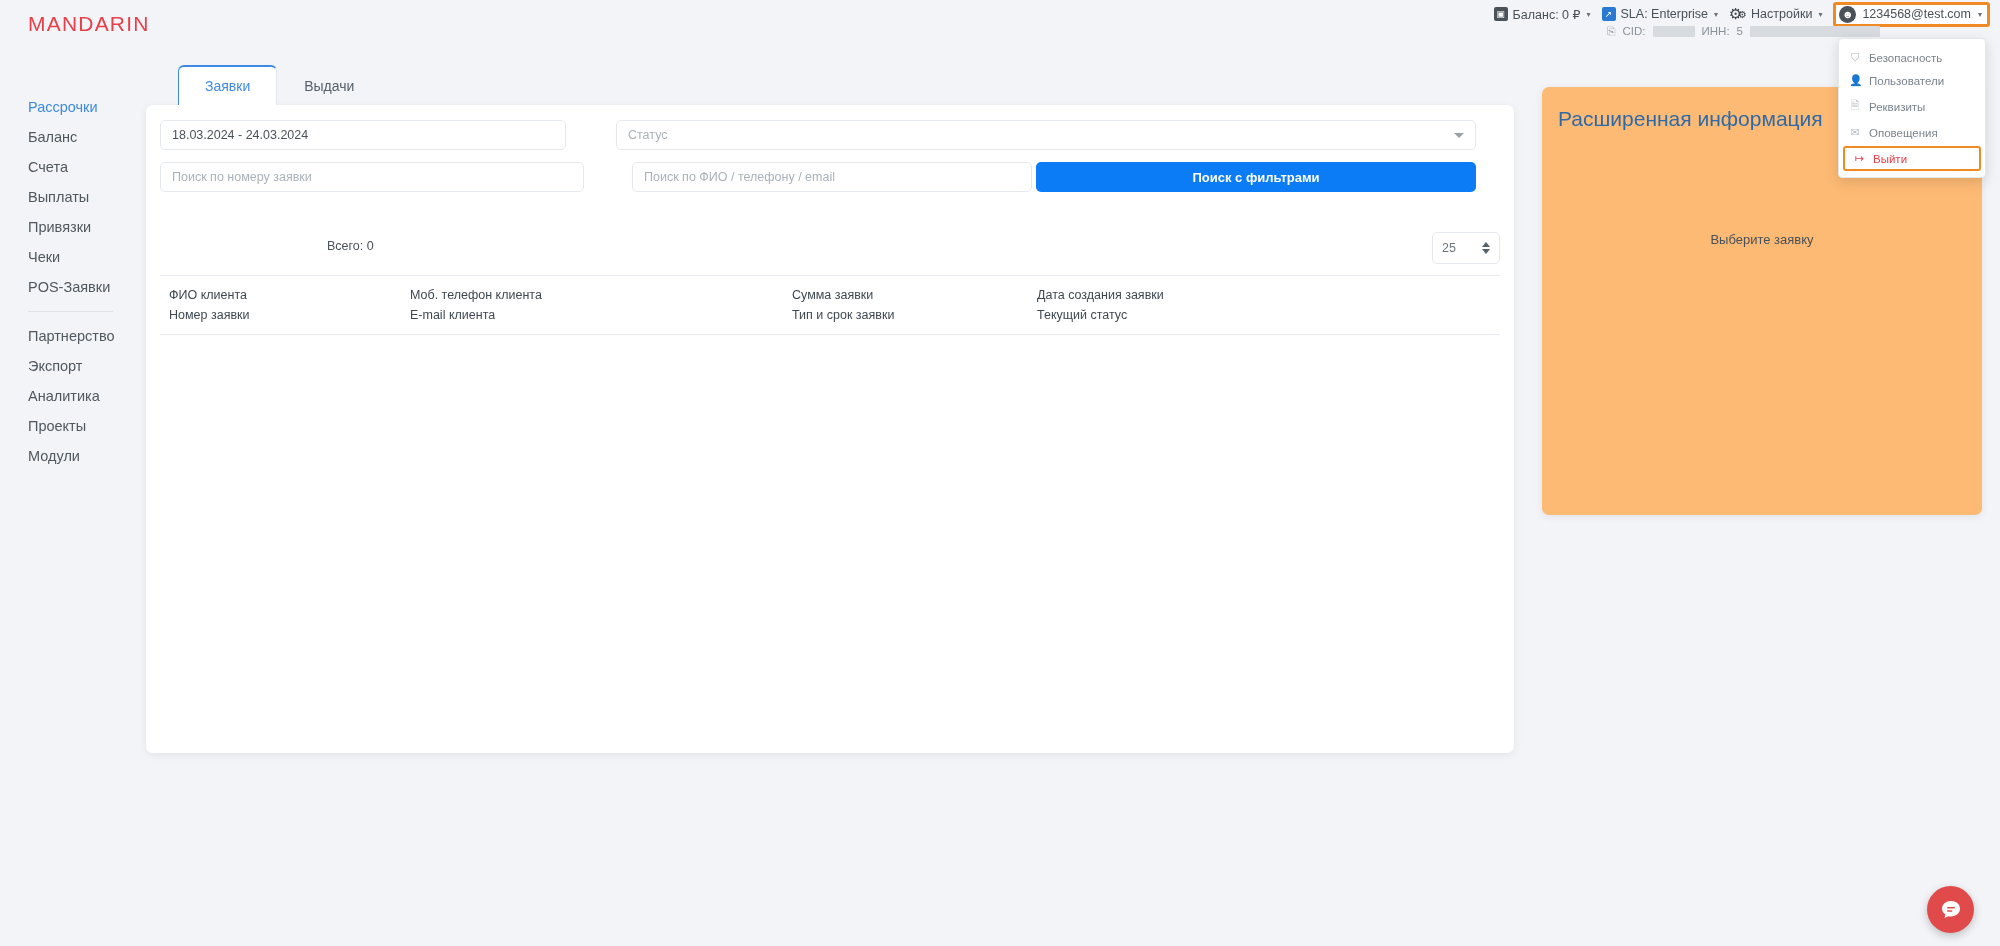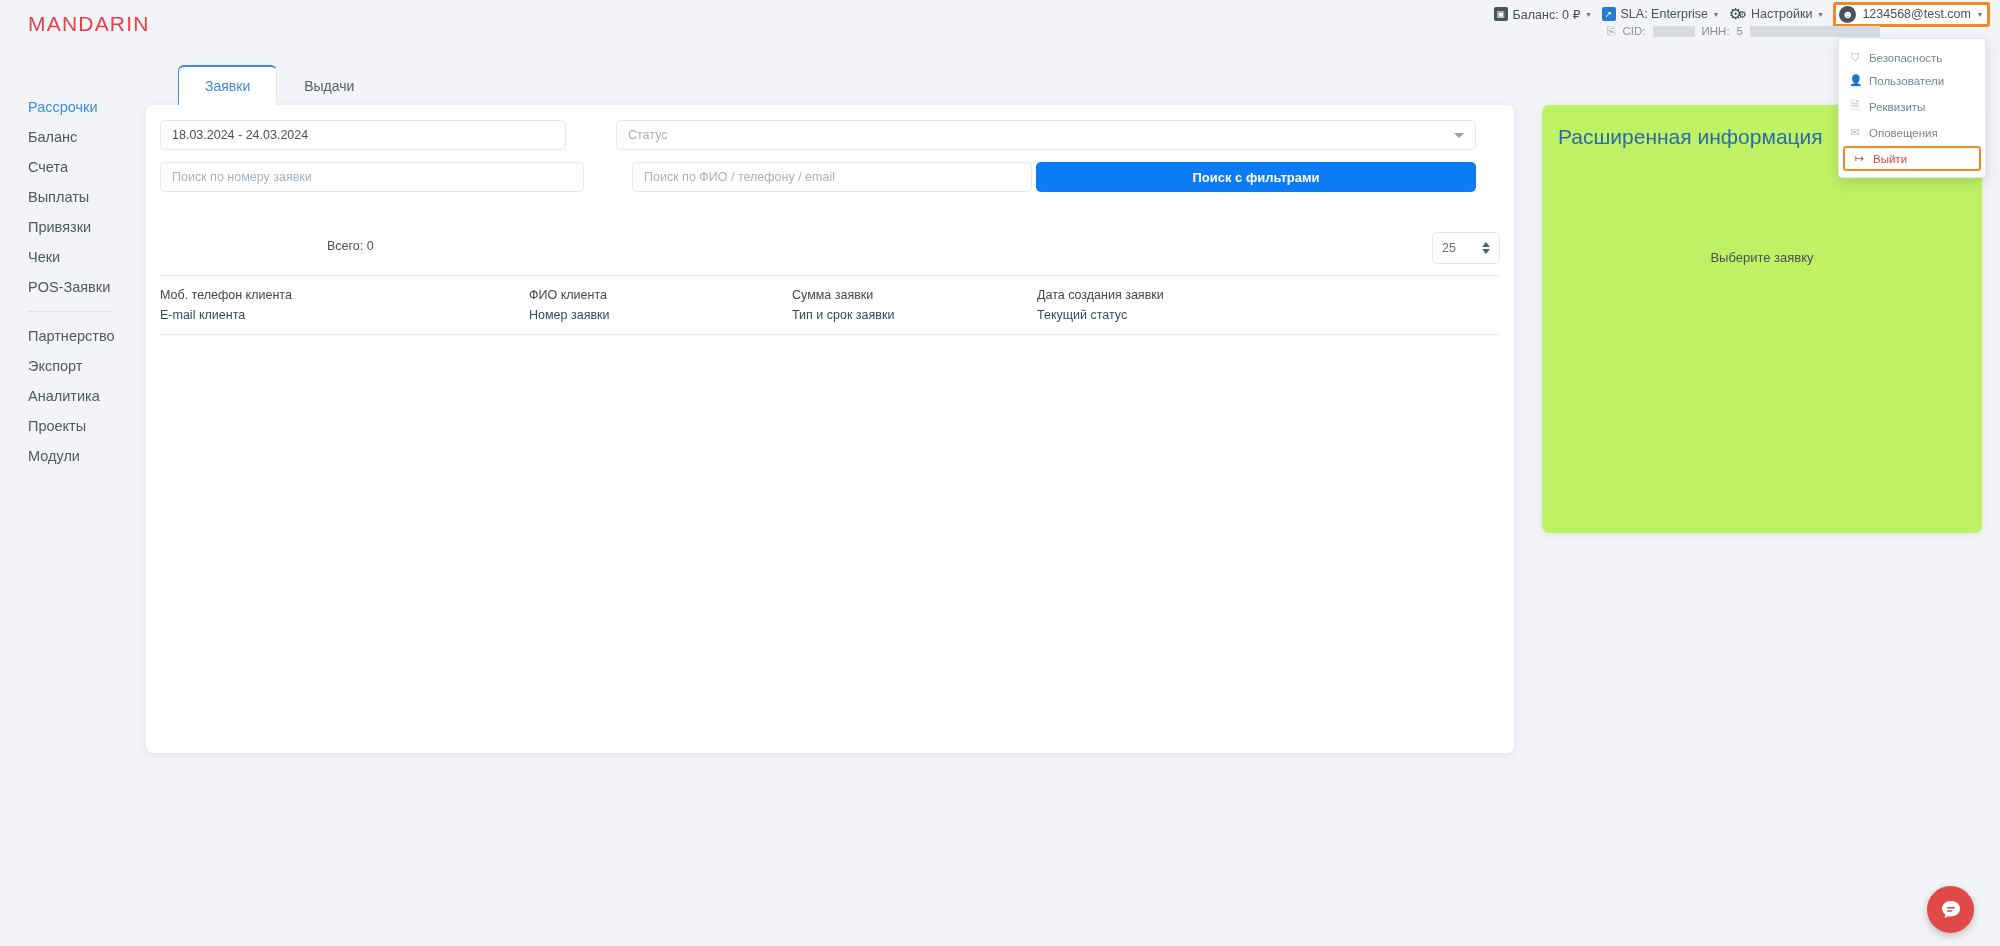--- a/index.html
+++ b/index.html
@@ -202,23 +202,23 @@
   #th2 { width: 360px; }
   #th3 { width: 245px; margin-left: 22px; }
   #th4 { width: 300px; }
   #empty-msg {
     position: absolute; left: 0; top: 285px; width: 1368px;
     text-align: center; font-size: 13px; color: #5b646d;
   }
 
   
   #right-panel {
-    position: absolute; left: 1542px; top: 105px;
+    position: absolute; left: 1542px; top: 87px;
     width: 440px; height: 428px;
-    background: #bef264; border-radius: 7px;
+    background: #fdba74; border-radius: 7px;
     box-shadow: 0 2px 8px rgba(20,30,45,.07);
   }
   #rp-title {
     position: absolute; left: 16px; top: 20px;
     font-size: 21px; color: #2f6aa8; font-weight: 400;
     white-space: nowrap;
   }
   #rp-placeholder {
     position: absolute; left: 0; top: 145px; width: 440px;
     text-align: center; font-size: 13px; color: #4a5158;
@@ -346,27 +346,27 @@
     <div id="page-size">
       <span>25</span>
       <span class="stepper">
         <i class="up"></i>
           <i class="dn"></i>
       </span>
     </div>
   </div>
 
   <div id="thead">
+    <div class="th" id="th1">
+      <div>ФИО клиента</div>
+      <div class="sub">Номер заявки</div>
+    </div>
     <div class="th" id="th2">
       <div>Моб. телефон клиента</div>
       <div class="sub">E-mail клиента</div>
-    </div>
-    <div class="th" id="th1">
-      <div>ФИО клиента</div>
-      <div class="sub">Номер заявки</div>
     </div>
     <div class="th" id="th3">
       <div>Сумма заявки</div>
       <div class="sub">Тип и срок заявки</div>
     </div>
     <div class="th" id="th4">
       <div>Дата создания заявки</div>
       <div class="sub">Текущий статус</div>
     </div>
   </div>

